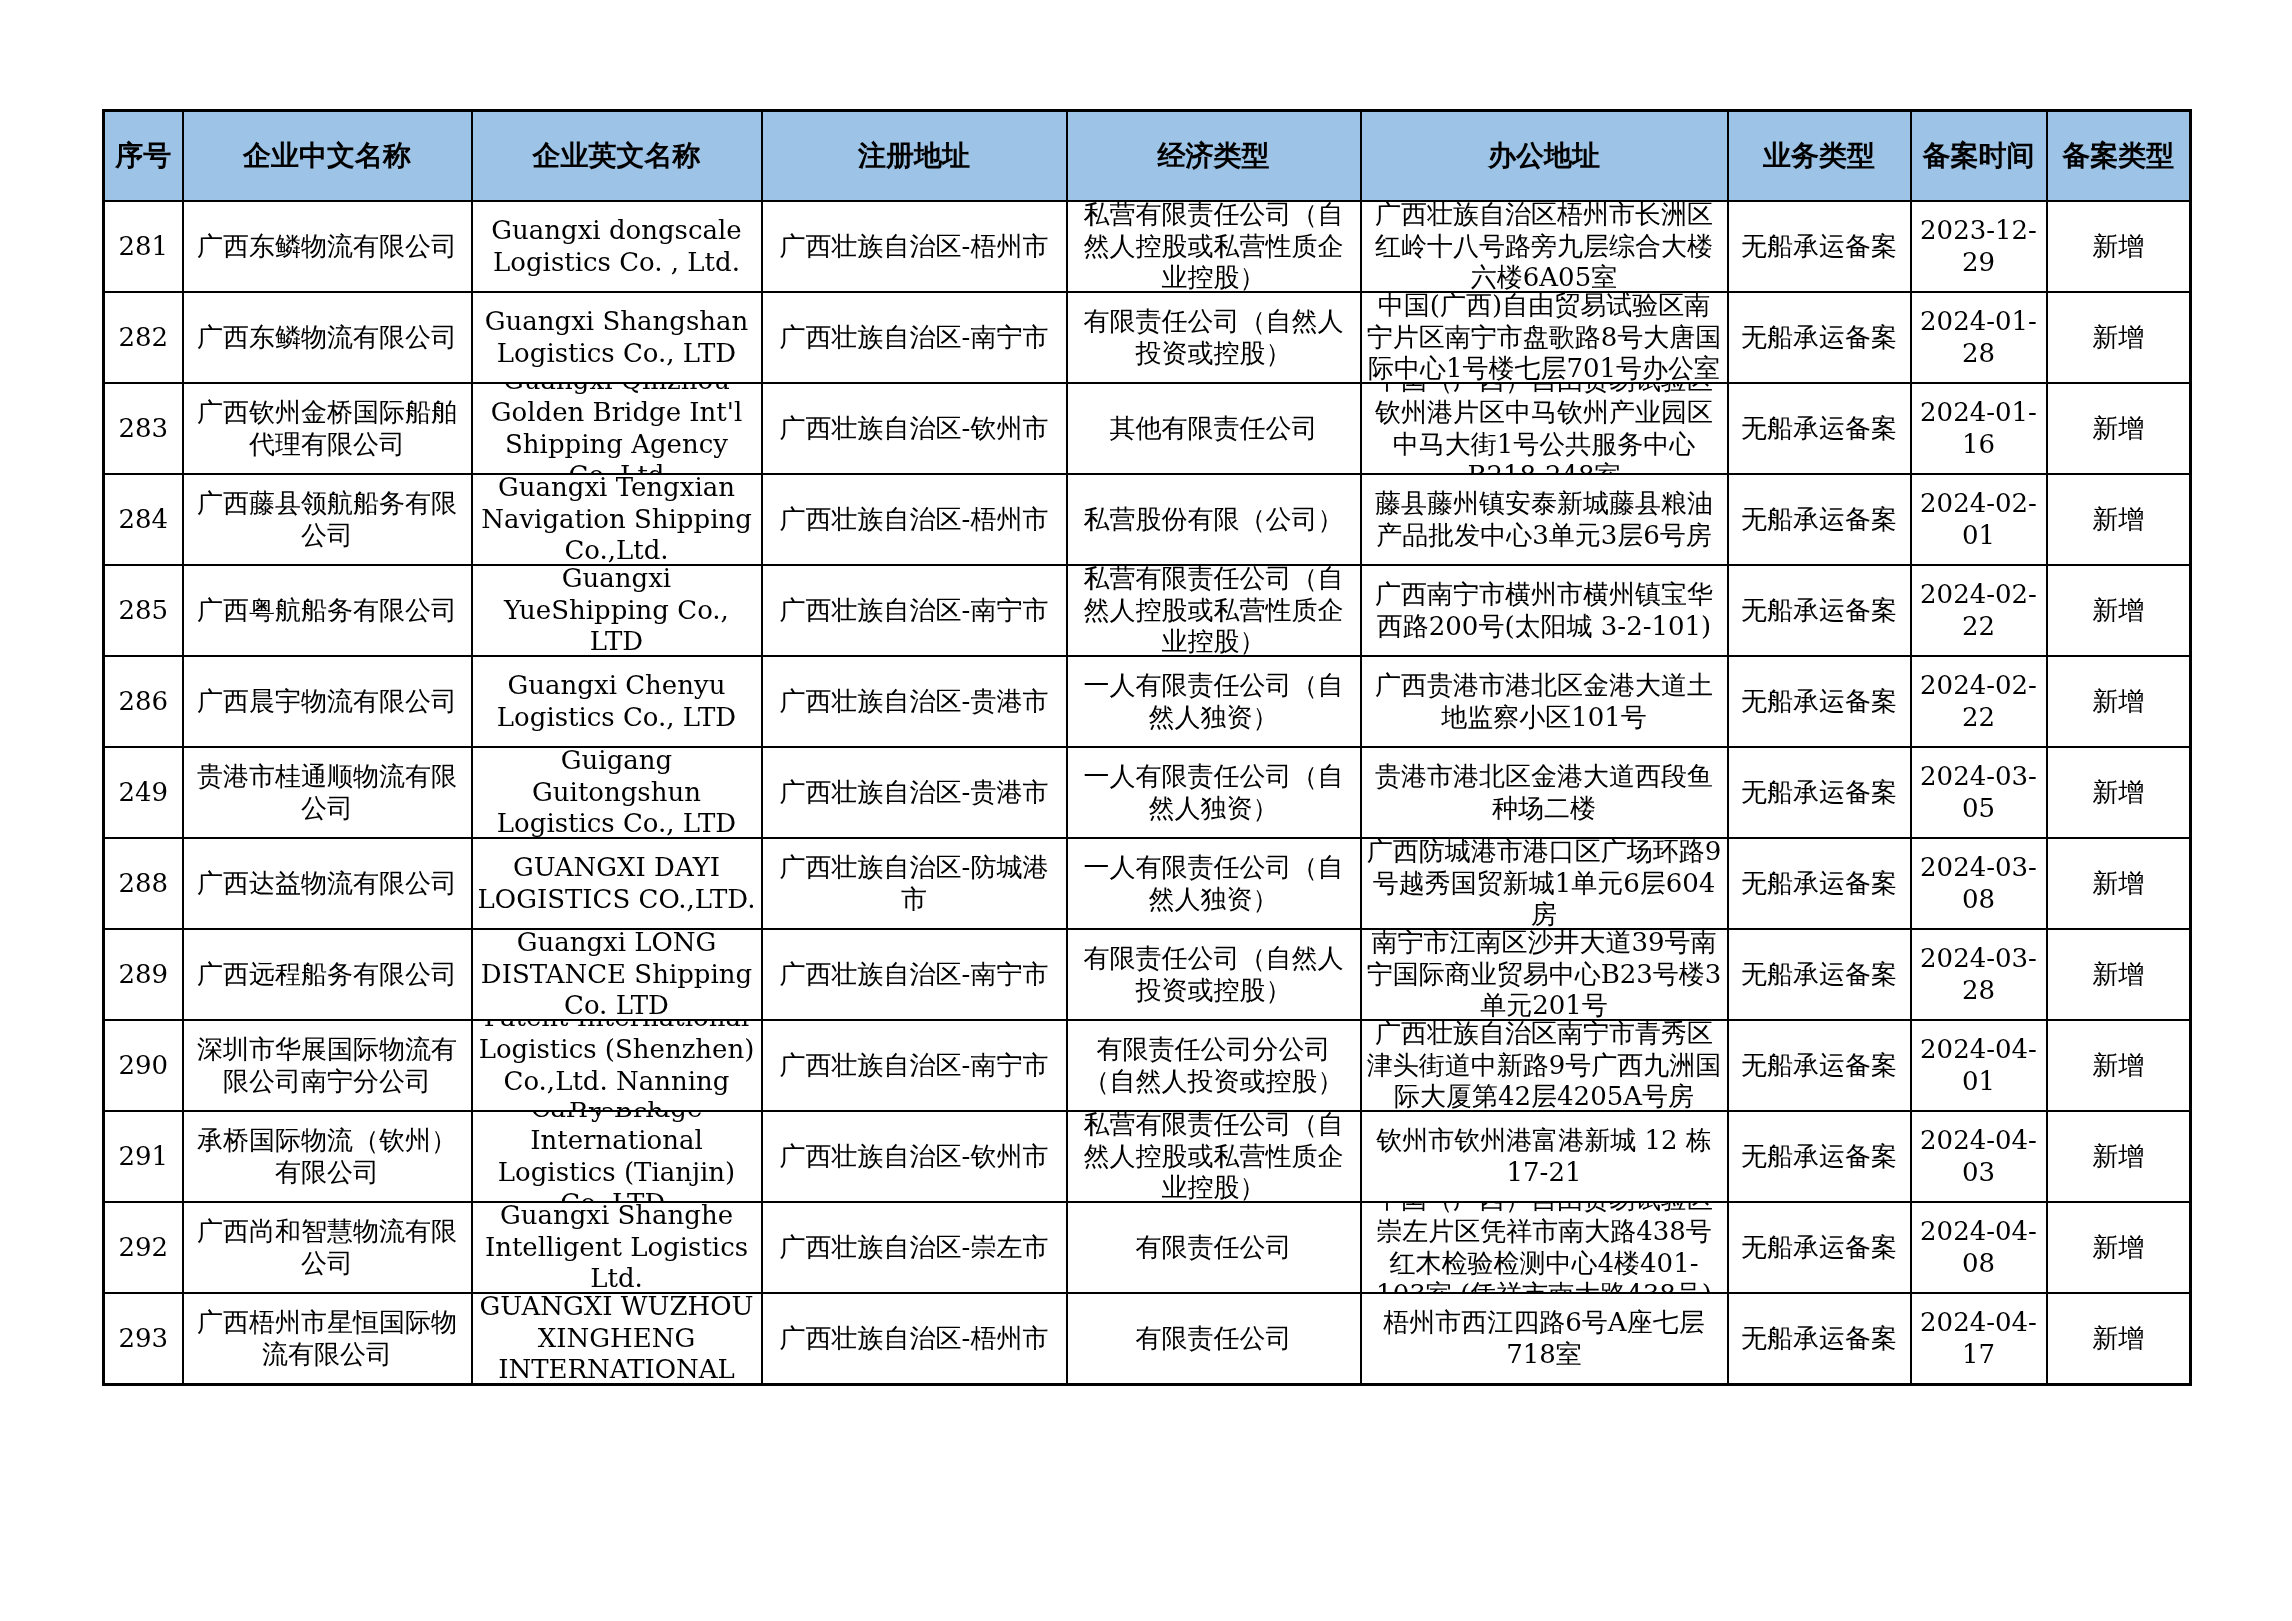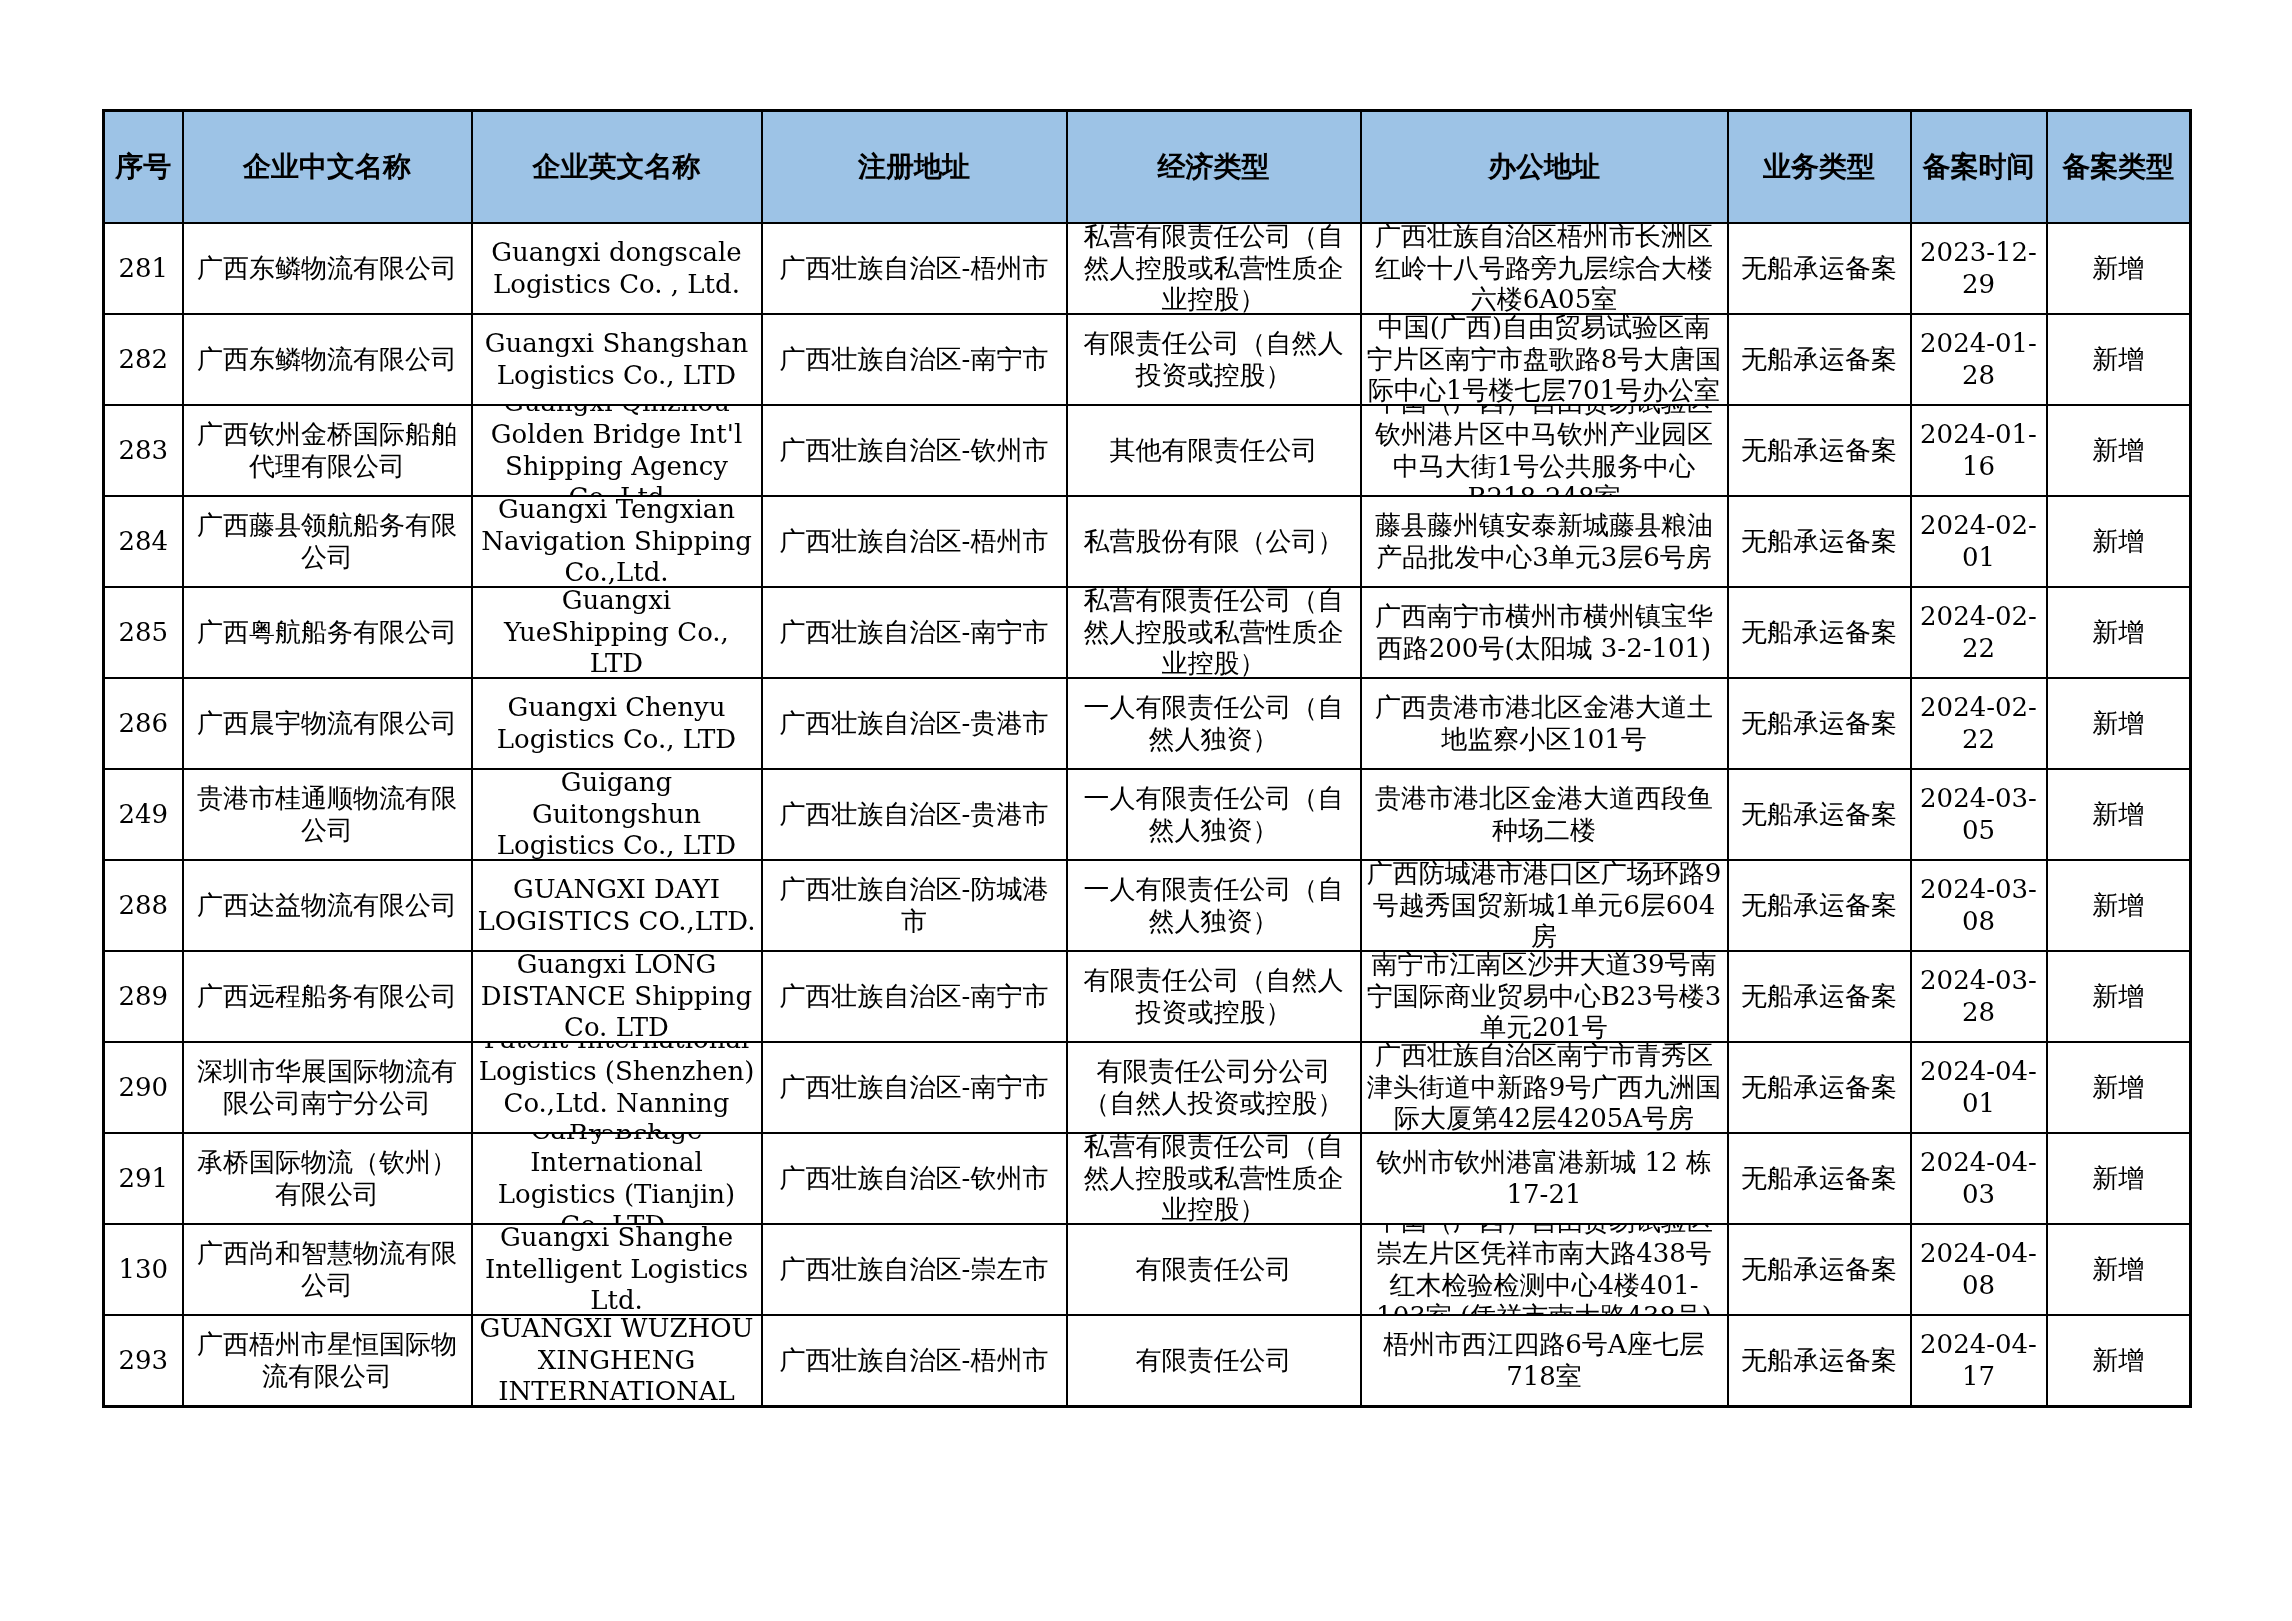--- a/index.html
+++ b/index.html
@@ -29,21 +29,21 @@
   th{
     background:#9DC3E6;
     font-weight:bold;
     font-size:28px;
   }
   td{
     background:#ffffff;
     font-size:26px;
   }
   .hcell{
-    height:110px;
+    height:88px;
     display:flex;align-items:center;justify-content:center;
     padding:0 3.9px;
     overflow:hidden;
   }
   .cell{
     height:89px;
     display:flex;align-items:center;justify-content:center;
     padding:0 4.9px;
     overflow:hidden;
     line-height:1.22;
@@ -423,21 +423,21 @@
     <td>
             <div class="cell">2024-04-03</div>
           </td>
     <td>
             <div class="cell">新增</div>
           </td>
   </tr>
 
   <tr>
     <td>
-            <div class="cell">130</div>
+            <div class="cell">292</div>
           </td>
     <td>
             <div class="cell">广西尚和智慧物流有限公司</div>
           </td>
     <td>
             <div class="cell">Guangxi Shanghe Intelligent Logistics Ltd.</div>
           </td>
     <td>
             <div class="cell">广西壮族自治区-崇左市</div>
           </td>

